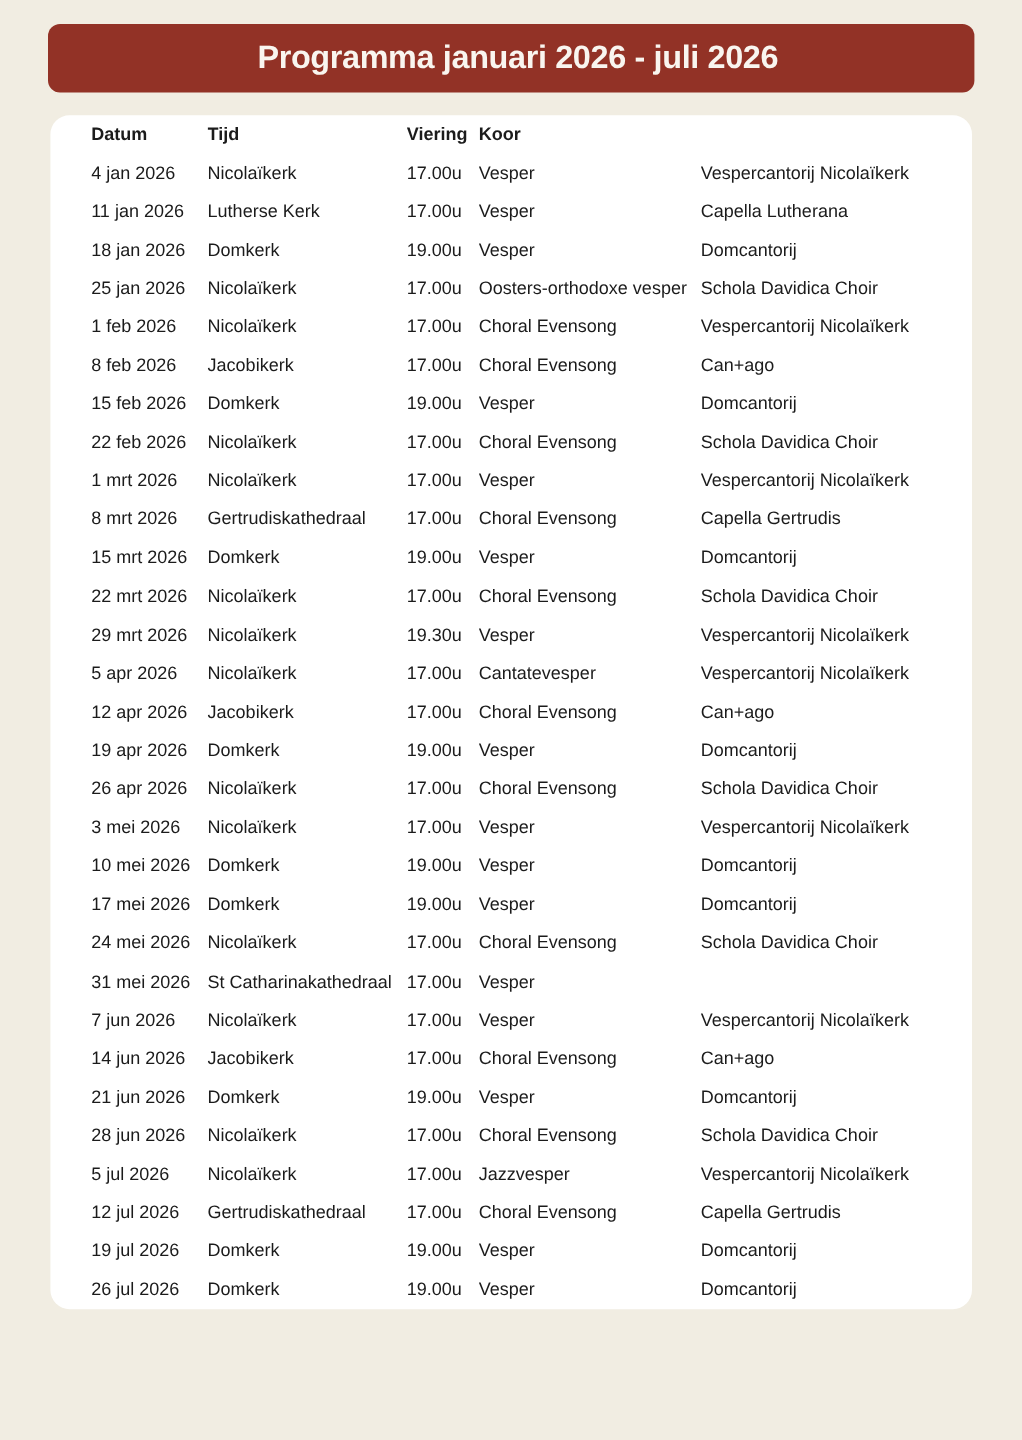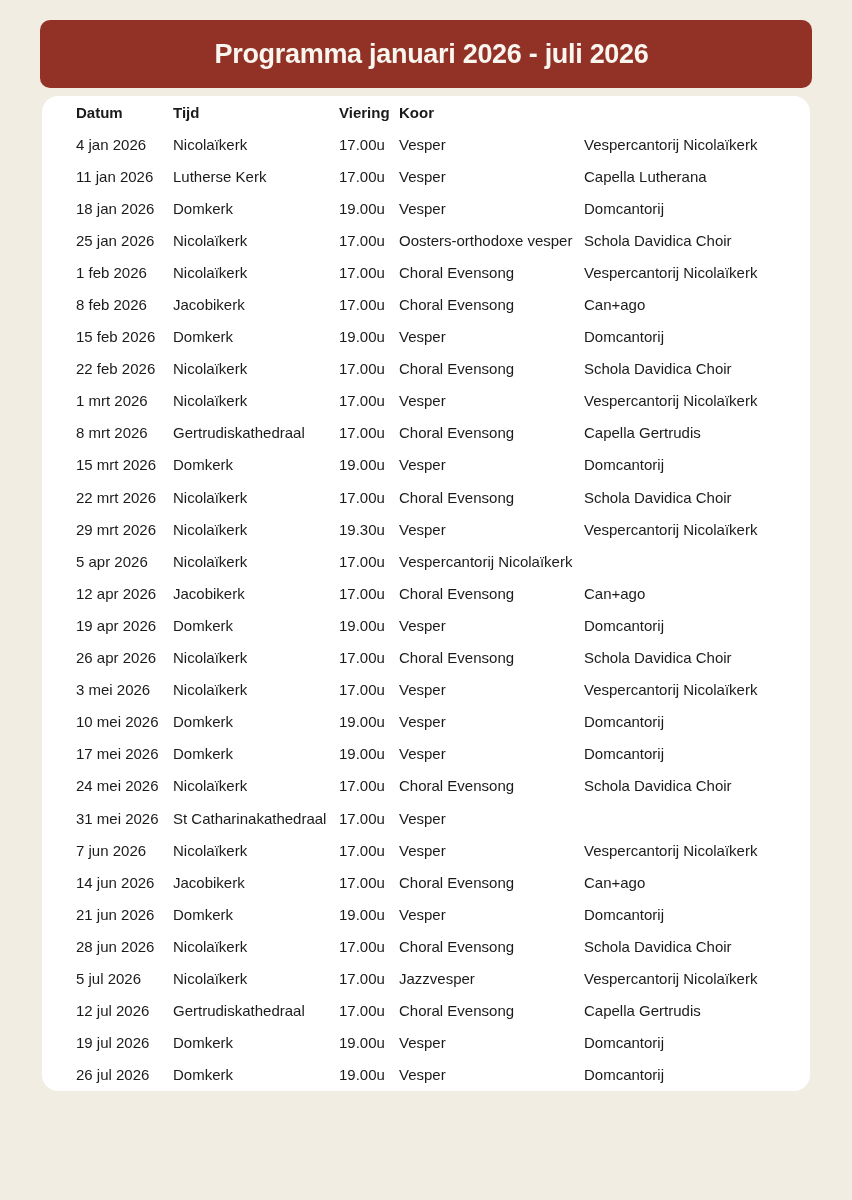--- a/index.html
+++ b/index.html
@@ -20,21 +20,21 @@
   .page{position:relative;width:852px;height:1200px;background:var(--page-bg);overflow:hidden;}
 
   .banner{
     position:absolute;
     display:flex;align-items:center;justify-content:center;
     color:var(--banner-text);
     font-weight:700;
     letter-spacing:-0.3px;
   }
   .header-banner{
-    left:40px;top:20px;width:772px;height:68px;
+    left:40px;top:20px;width:772px;height:57px;
     background:var(--header-bg);
     border-radius:10px;
     font-size:27px;
     padding-left:11px;
   }
   .footer-banner{
     left:43px;top:1114px;width:769px;height:48px;
     background:var(--footer-bg);
     border-radius:12px;
     font-size:24px;
@@ -167,20 +167,21 @@
           <div class="cell">29 mrt 2026</div>
           <div class="cell">Nicolaïkerk</div>
           <div class="cell">19.30u</div>
           <div class="cell">Vesper</div>
           <div class="cell">Vespercantorij Nicolaïkerk</div>
         </div>
         <div class="grid">
           <div class="cell">5 apr 2026</div>
           <div class="cell">Nicolaïkerk</div>
           <div class="cell">17.00u</div>
+          <div class="cell">Cantatevesper</div>
           <div class="cell">Vespercantorij Nicolaïkerk</div>
         </div>
         <div class="grid">
           <div class="cell">12 apr 2026</div>
           <div class="cell">Jacobikerk</div>
           <div class="cell">17.00u</div>
           <div class="cell">Choral Evensong</div>
           <div class="cell">Can+ago</div>
         </div>
         <div class="grid">

